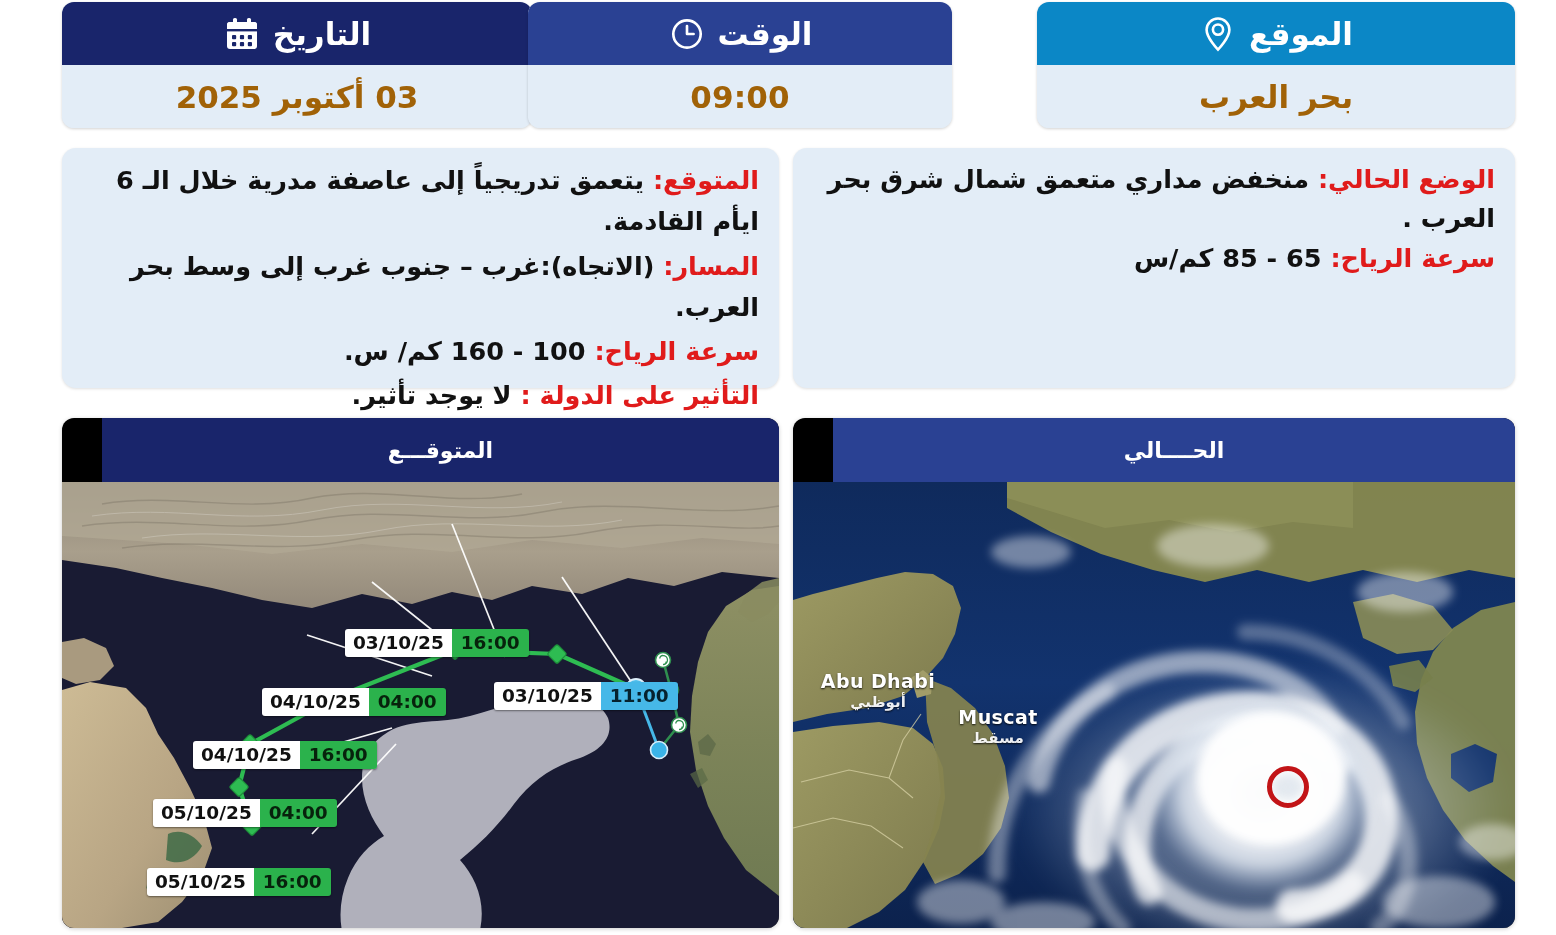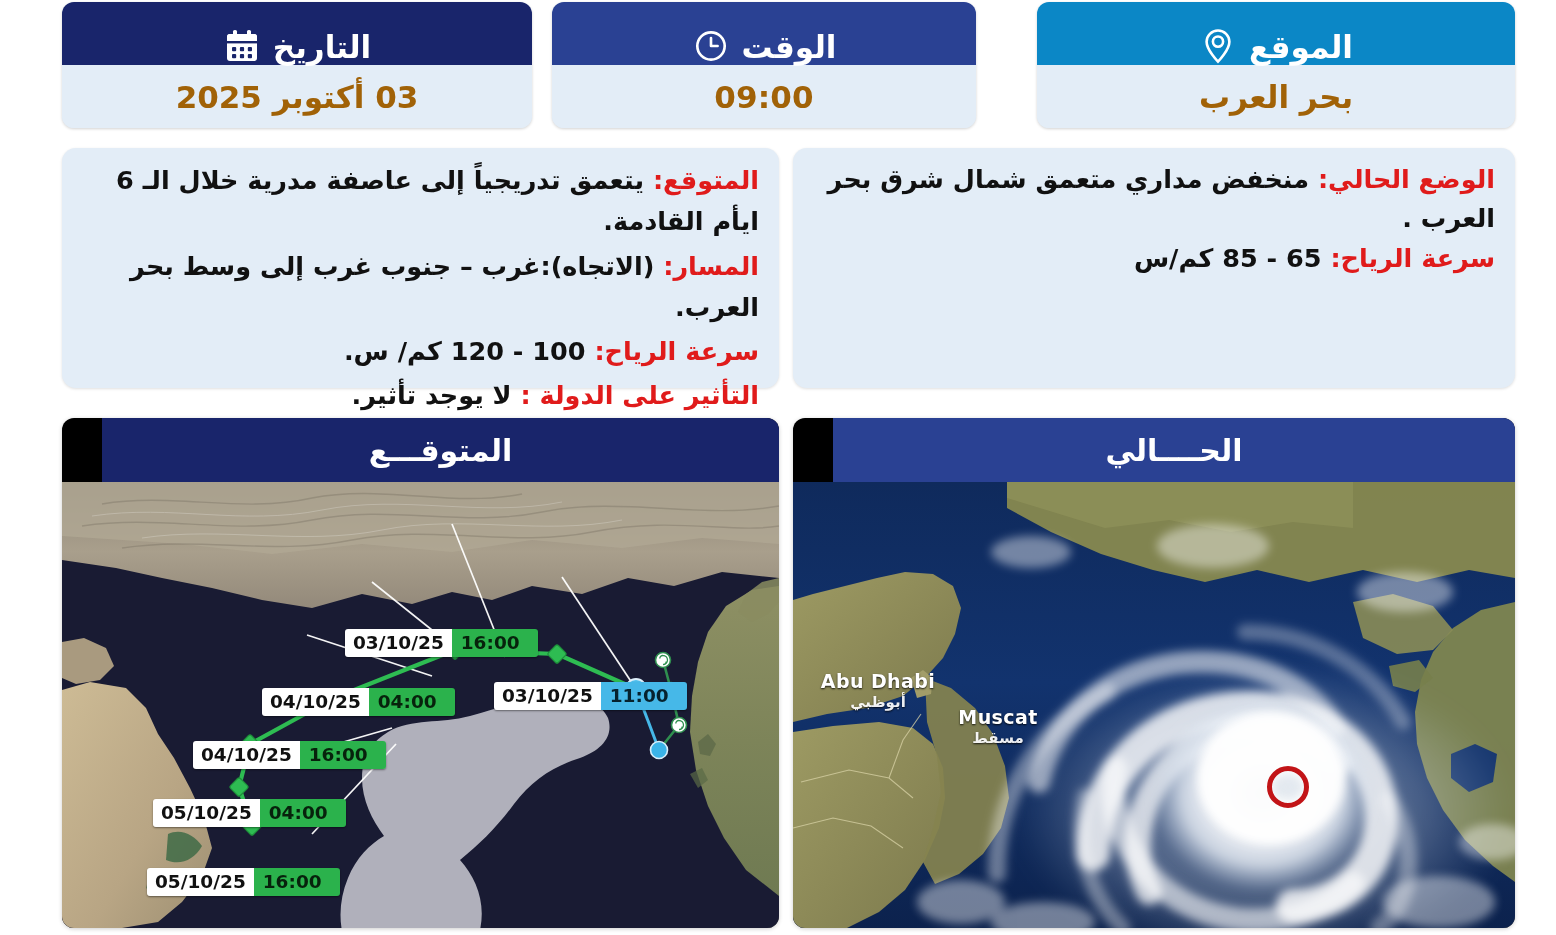--- a/index.html
+++ b/index.html
@@ -8,35 +8,35 @@
     width:1556px;height:935px;background:#ffffff;overflow:hidden;
     font-family:"DejaVu Sans","Liberation Sans",sans-serif;
     position:relative;
   }
   .stage{position:absolute;left:0;top:0;width:1556px;height:935px;}
 
   
   .topcard{position:absolute;border-radius:12px;overflow:hidden;
            box-shadow:0 1px 3px rgba(0,0,0,.18);background:#e3edf7;}
   .topcard .tc-head{
-    height:63px;display:flex;align-items:flex-end;justify-content:center;
+    height:63px;display:flex;align-items:center;justify-content:center;
     gap:12px;color:#ffffff;font-weight:bold;font-size:31px;direction:rtl;
   }
   .topcard .tc-body{
     height:63px;display:flex;align-items:center;justify-content:center;
     background:#e3edf7;color:#a16207;font-weight:bold;font-size:31px;
     direction:rtl;letter-spacing:.2px;
   }
   .tc-icon{display:inline-flex;align-items:center;justify-content:center;
            width:38px;height:38px;}
   .tc-icon svg{display:block;}
 
   #card-date{left:62px;top:2px;width:470px;}
   #card-date .tc-head{background:#19256b;}
-  #card-time{left:552px;top:2px;width:424px;}
+  #card-time{left:528px;top:2px;width:424px;}
   #card-time .tc-head{background:#2a4193;}
   #card-loc{left:1037px;top:2px;width:478px;}
   #card-loc .tc-head{background:#0b87c6;}
 
   
   .infopanel{
     position:absolute;background:#e3edf7;border-radius:14px;
     box-shadow:0 1px 3px rgba(0,0,0,.13);
     padding:12px 20px 14px 20px;box-sizing:border-box;
     direction:rtl;text-align:right;
@@ -48,21 +48,21 @@
     font-size:25.5px;font-weight:bold;color:#111111;line-height:1.52;
     margin:0 0 1px 0;white-space:normal;
   }
   .ilabel{color:#e01b1b;font-weight:bold;}
   #panel-forecast .iline{line-height:1.62;margin-bottom:3px;}
 
   
   .mappanel{position:absolute;border-radius:12px;overflow:hidden;
             box-shadow:0 1px 4px rgba(0,0,0,.2);background:#000;}
   .mp-head{height:64px;display:flex;align-items:center;justify-content:center;
-           color:#ffffff;font-weight:bold;font-size:30px;letter-spacing:2px;
+           color:#ffffff;font-weight:bold;font-size:22px;letter-spacing:2px;
            direction:rtl;margin-left:40px;}
   .mp-body{position:relative;width:100%;overflow:hidden;background:#737373;}
 
   #map-forecast{left:62px;top:418px;width:717px;height:510px;}
   #map-forecast .mp-head{background:#19256b;}
   #map-forecast .mp-body{height:446px;}
 
   #map-current{left:793px;top:418px;width:722px;height:510px;}
   #map-current .mp-head{background:#2a4193;}
   #map-current .mp-body{height:446px;}
@@ -72,21 +72,21 @@
   .fsea{position:absolute;inset:0;background:#191b33;}
   .flabel{
     position:absolute;display:flex;align-items:stretch;border-radius:3px;
     overflow:hidden;box-shadow:0 1px 2px rgba(0,0,0,.45);
     font-family:"DejaVu Sans","Liberation Sans",sans-serif;
     direction:ltr;white-space:nowrap;z-index:6;
   }
   .flabel .fl-date{background:#ffffff;color:#111;font-weight:bold;
                    font-size:18.5px;padding:3px 8px 4px 8px;}
   .flabel .fl-time{color:#0c2a0c;font-weight:bold;font-size:18.5px;
-                   padding:3px 18px 4px 9px;}
+                   padding:3px 9px 4px 9px;}
   .fl-time.green{background:#2bb24c;color:#07220c;}
   .fl-time.cyan{background:#46b8e8;color:#06222e;}
 
   
   .cmap{position:absolute;inset:0;}
   .citylabel{position:absolute;color:#ffffff;text-align:center;
              text-shadow:0 1px 2px rgba(0,0,0,.85);direction:ltr;z-index:5;}
   .citylabel .c-en{display:block;font-size:19px;font-weight:bold;
                    letter-spacing:.4px;}
   .citylabel .c-ar{display:block;font-size:15px;font-weight:bold;
@@ -159,21 +159,21 @@
   </div>
 
   <div class="infopanel" id="panel-forecast">
     <p class="iline">
       <span class="ilabel">المتوقع:</span><span> يتعمق تدريجياً إلى عاصفة مدرية خلال الـ 6 ايأم القادمة.</span>
     </p>
     <p class="iline">
       <span class="ilabel">المسار:</span><span> (الاتجاه):غرب – جنوب غرب إلى وسط بحر العرب.</span>
     </p>
     <p class="iline">
-      <span class="ilabel">سرعة الرياح:</span><span> 100 - 120 كم/ س.</span>
+      <span class="ilabel">سرعة الرياح:</span><span> 100 - 160 كم/ س.</span>
     </p>
     <p class="iline">
       <span class="ilabel">التأثير على الدولة :</span><span> لا يوجد  تأثير.</span>
     </p>
   </div>
 
   <div class="mappanel" id="map-forecast">
     <div class="mp-head">المتوقـــع</div>
     <div class="mp-body">
       <div class="fmap">

